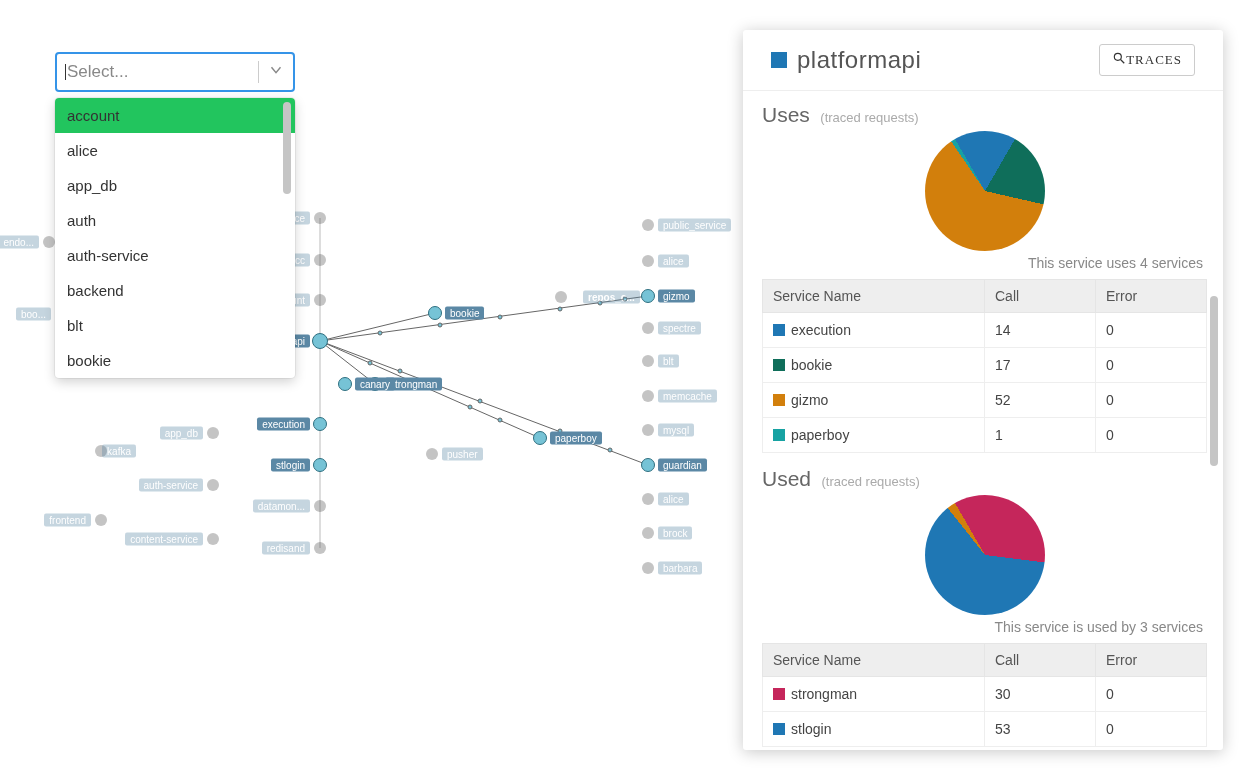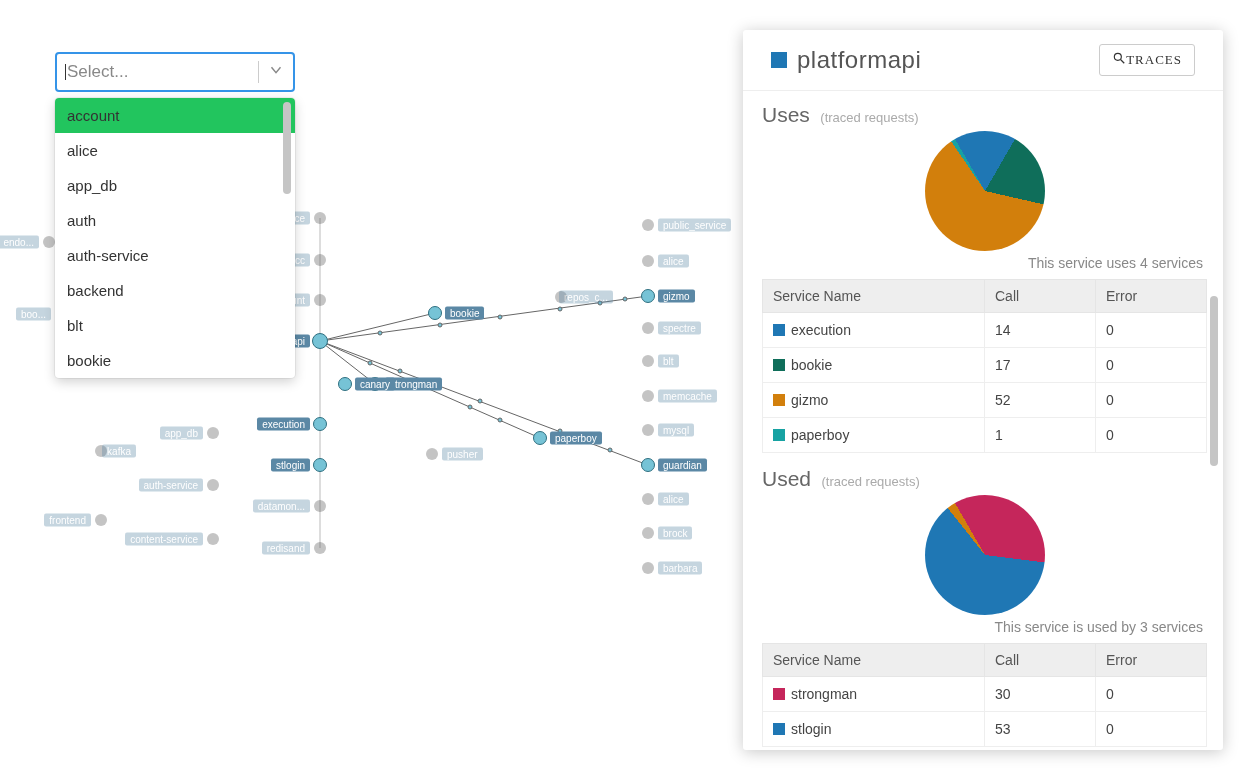--- a/index.html
+++ b/index.html
@@ -299,21 +299,21 @@
       <div class="node-label faded" style="top: 520px; right: 1154px;">frontend</div>
       <div class="node-dot faded" style="left: 213px; top: 539px;"></div>
       <div class="node-label faded" style="top: 539px; right: 1042px;">content-service</div>
       <div class="node-dot faded" style="left: 61px; top: 314px;"></div>
       <div class="node-label faded" style="top: 314px; right: 1194px;">boo...</div>
       <div class="node-dot faded" style="left: 648px; top: 225px;"></div>
       <div class="node-label faded" style="top: 225px; left: 658px;">public_service</div>
       <div class="node-dot faded" style="left: 648px; top: 261px;"></div>
       <div class="node-label faded" style="top: 261px; left: 658px;">alice</div>
       <div class="node-dot faded" style="left: 561px; top: 297px;"></div>
-      <div class="node-label faded" style="top: 297px; left: 559px;">repos_c...</div>
+      <div class="node-label faded" style="top: 297px; left: 583px; font-weight: bold;">repos_c...</div>
       <div class="node-dot faded" style="left: 648px; top: 328px;"></div>
       <div class="node-label faded" style="top: 328px; left: 658px;">spectre</div>
       <div class="node-dot faded" style="left: 648px; top: 361px;"></div>
       <div class="node-label faded" style="top: 361px; left: 658px;">blt</div>
       <div class="node-dot faded" style="left: 648px; top: 396px;"></div>
       <div class="node-label faded" style="top: 396px; left: 658px;">memcache</div>
       <div class="node-dot faded" style="left: 648px; top: 430px;"></div>
       <div class="node-label faded" style="top: 430px; left: 658px;">mysql</div>
       <div class="node-dot faded" style="left: 648px; top: 499px;"></div>
       <div class="node-label faded" style="top: 499px; left: 658px;">alice</div>

